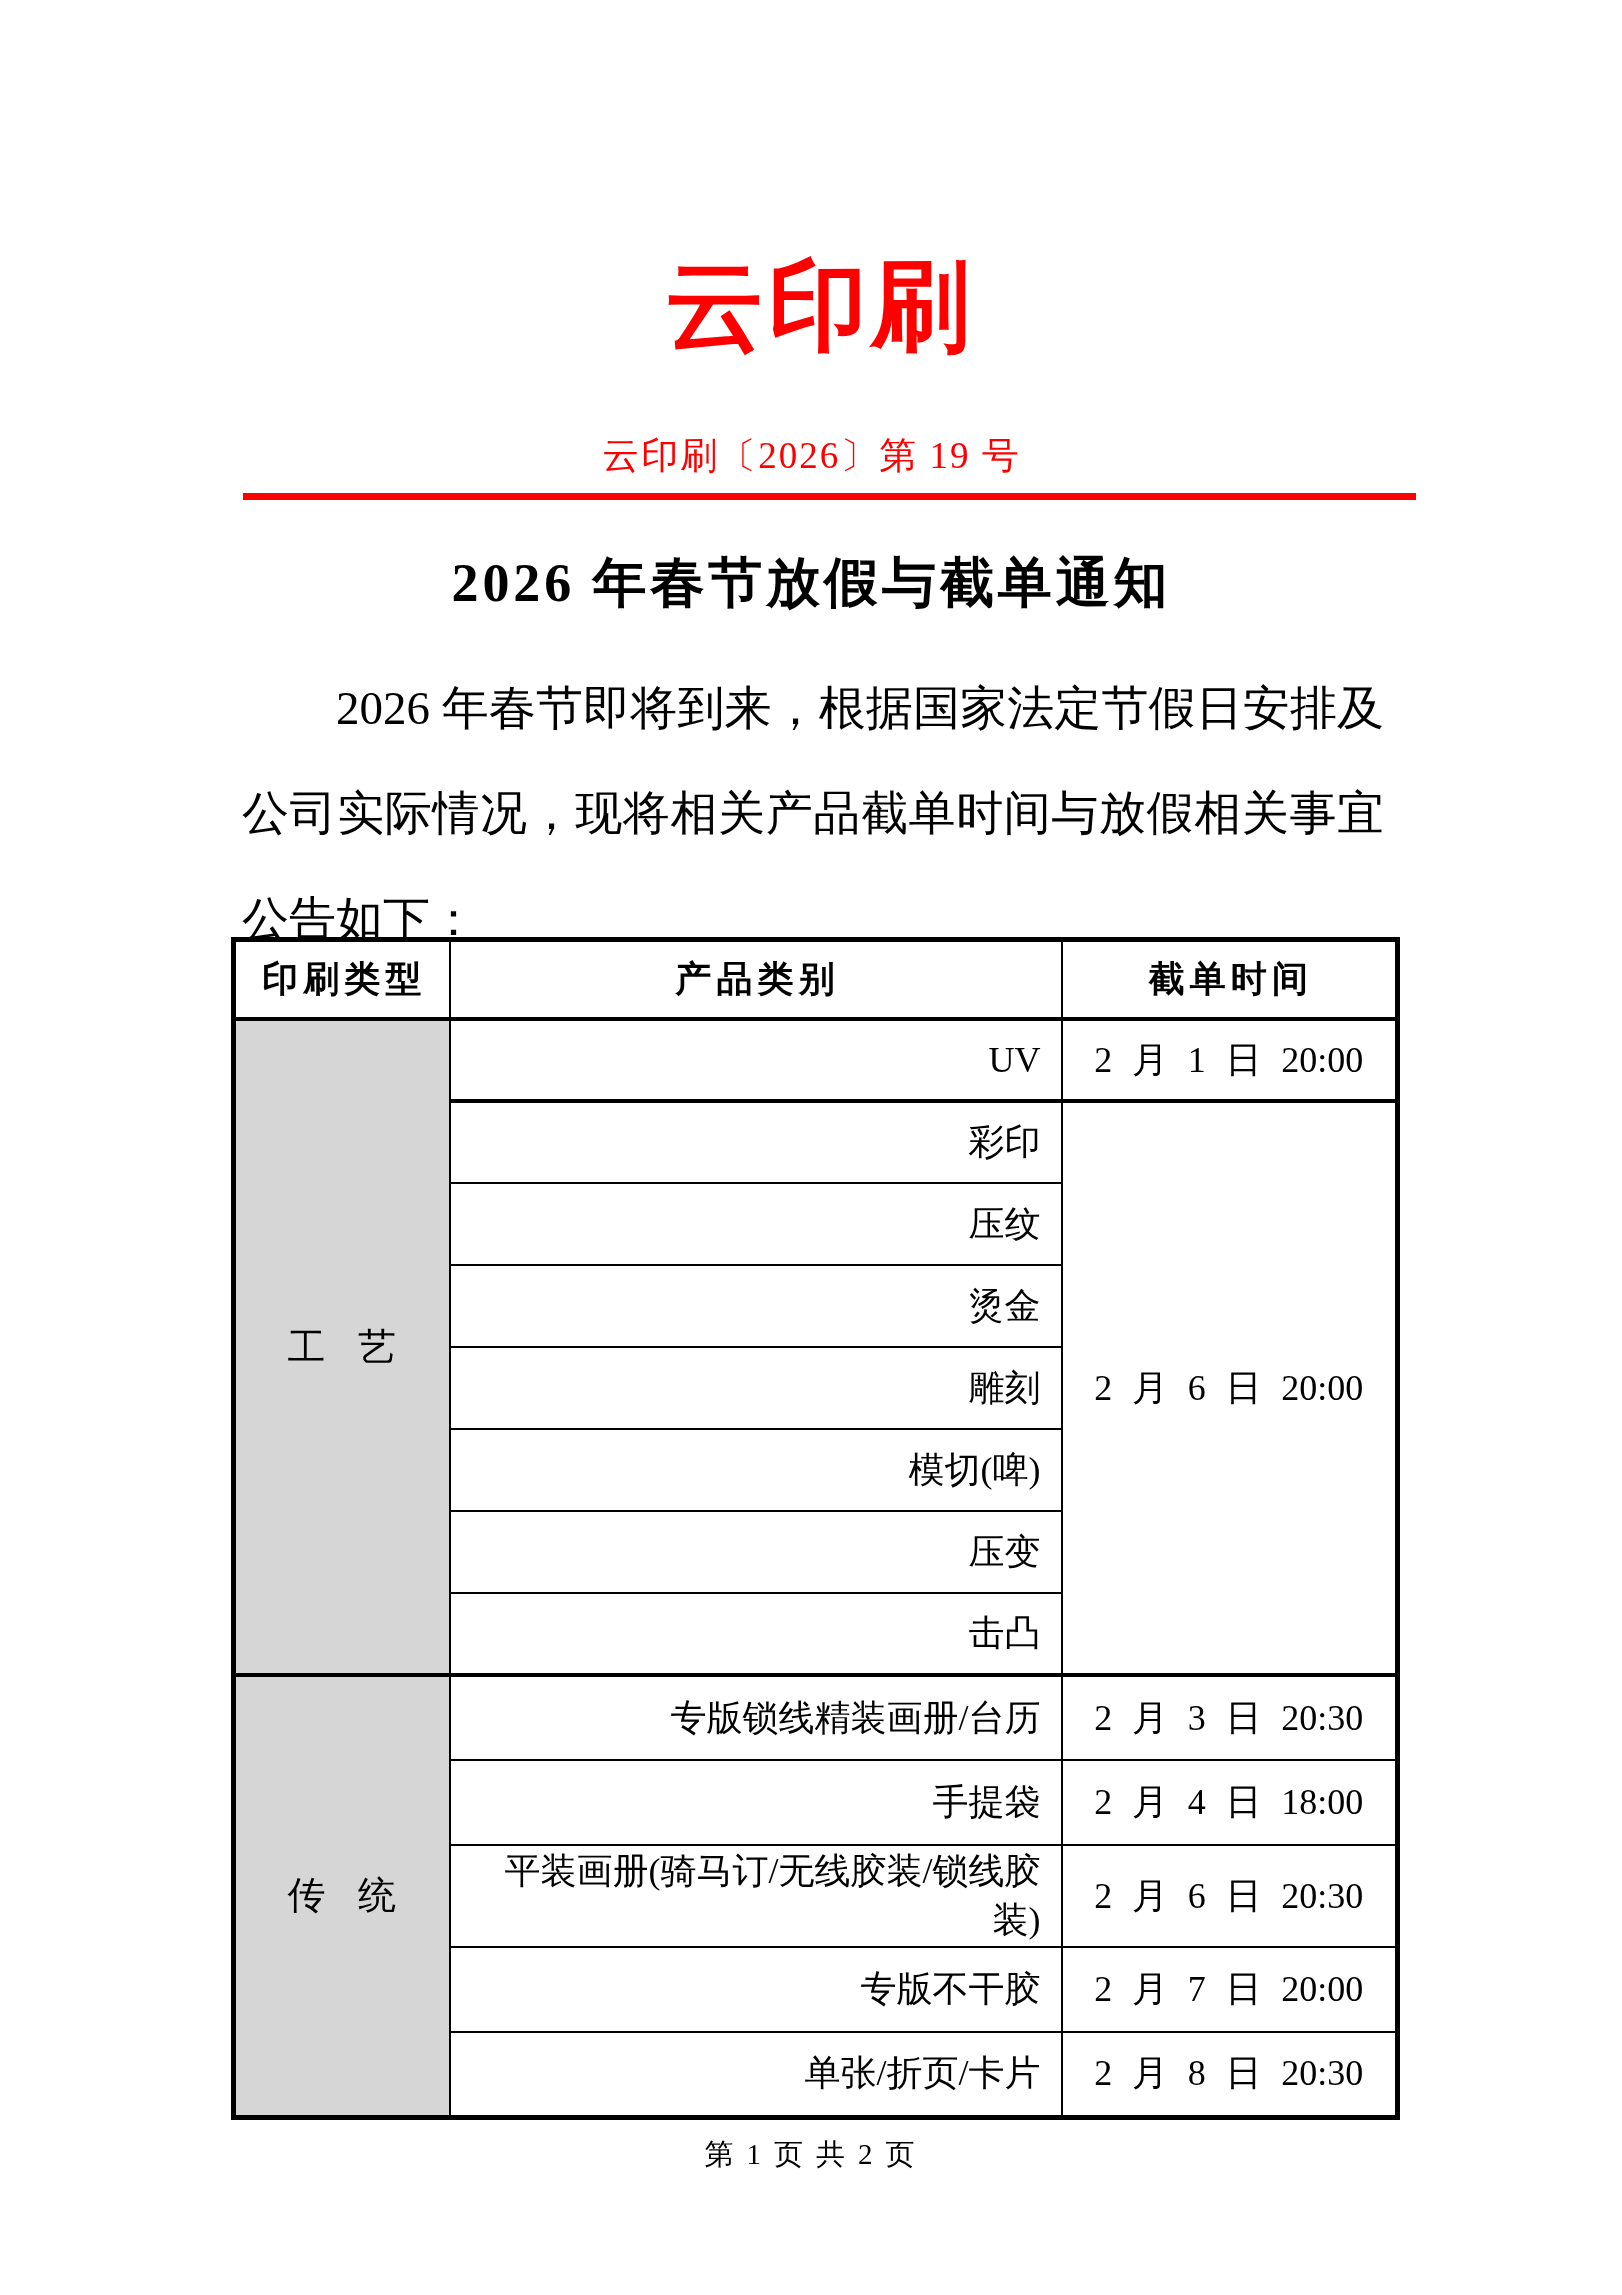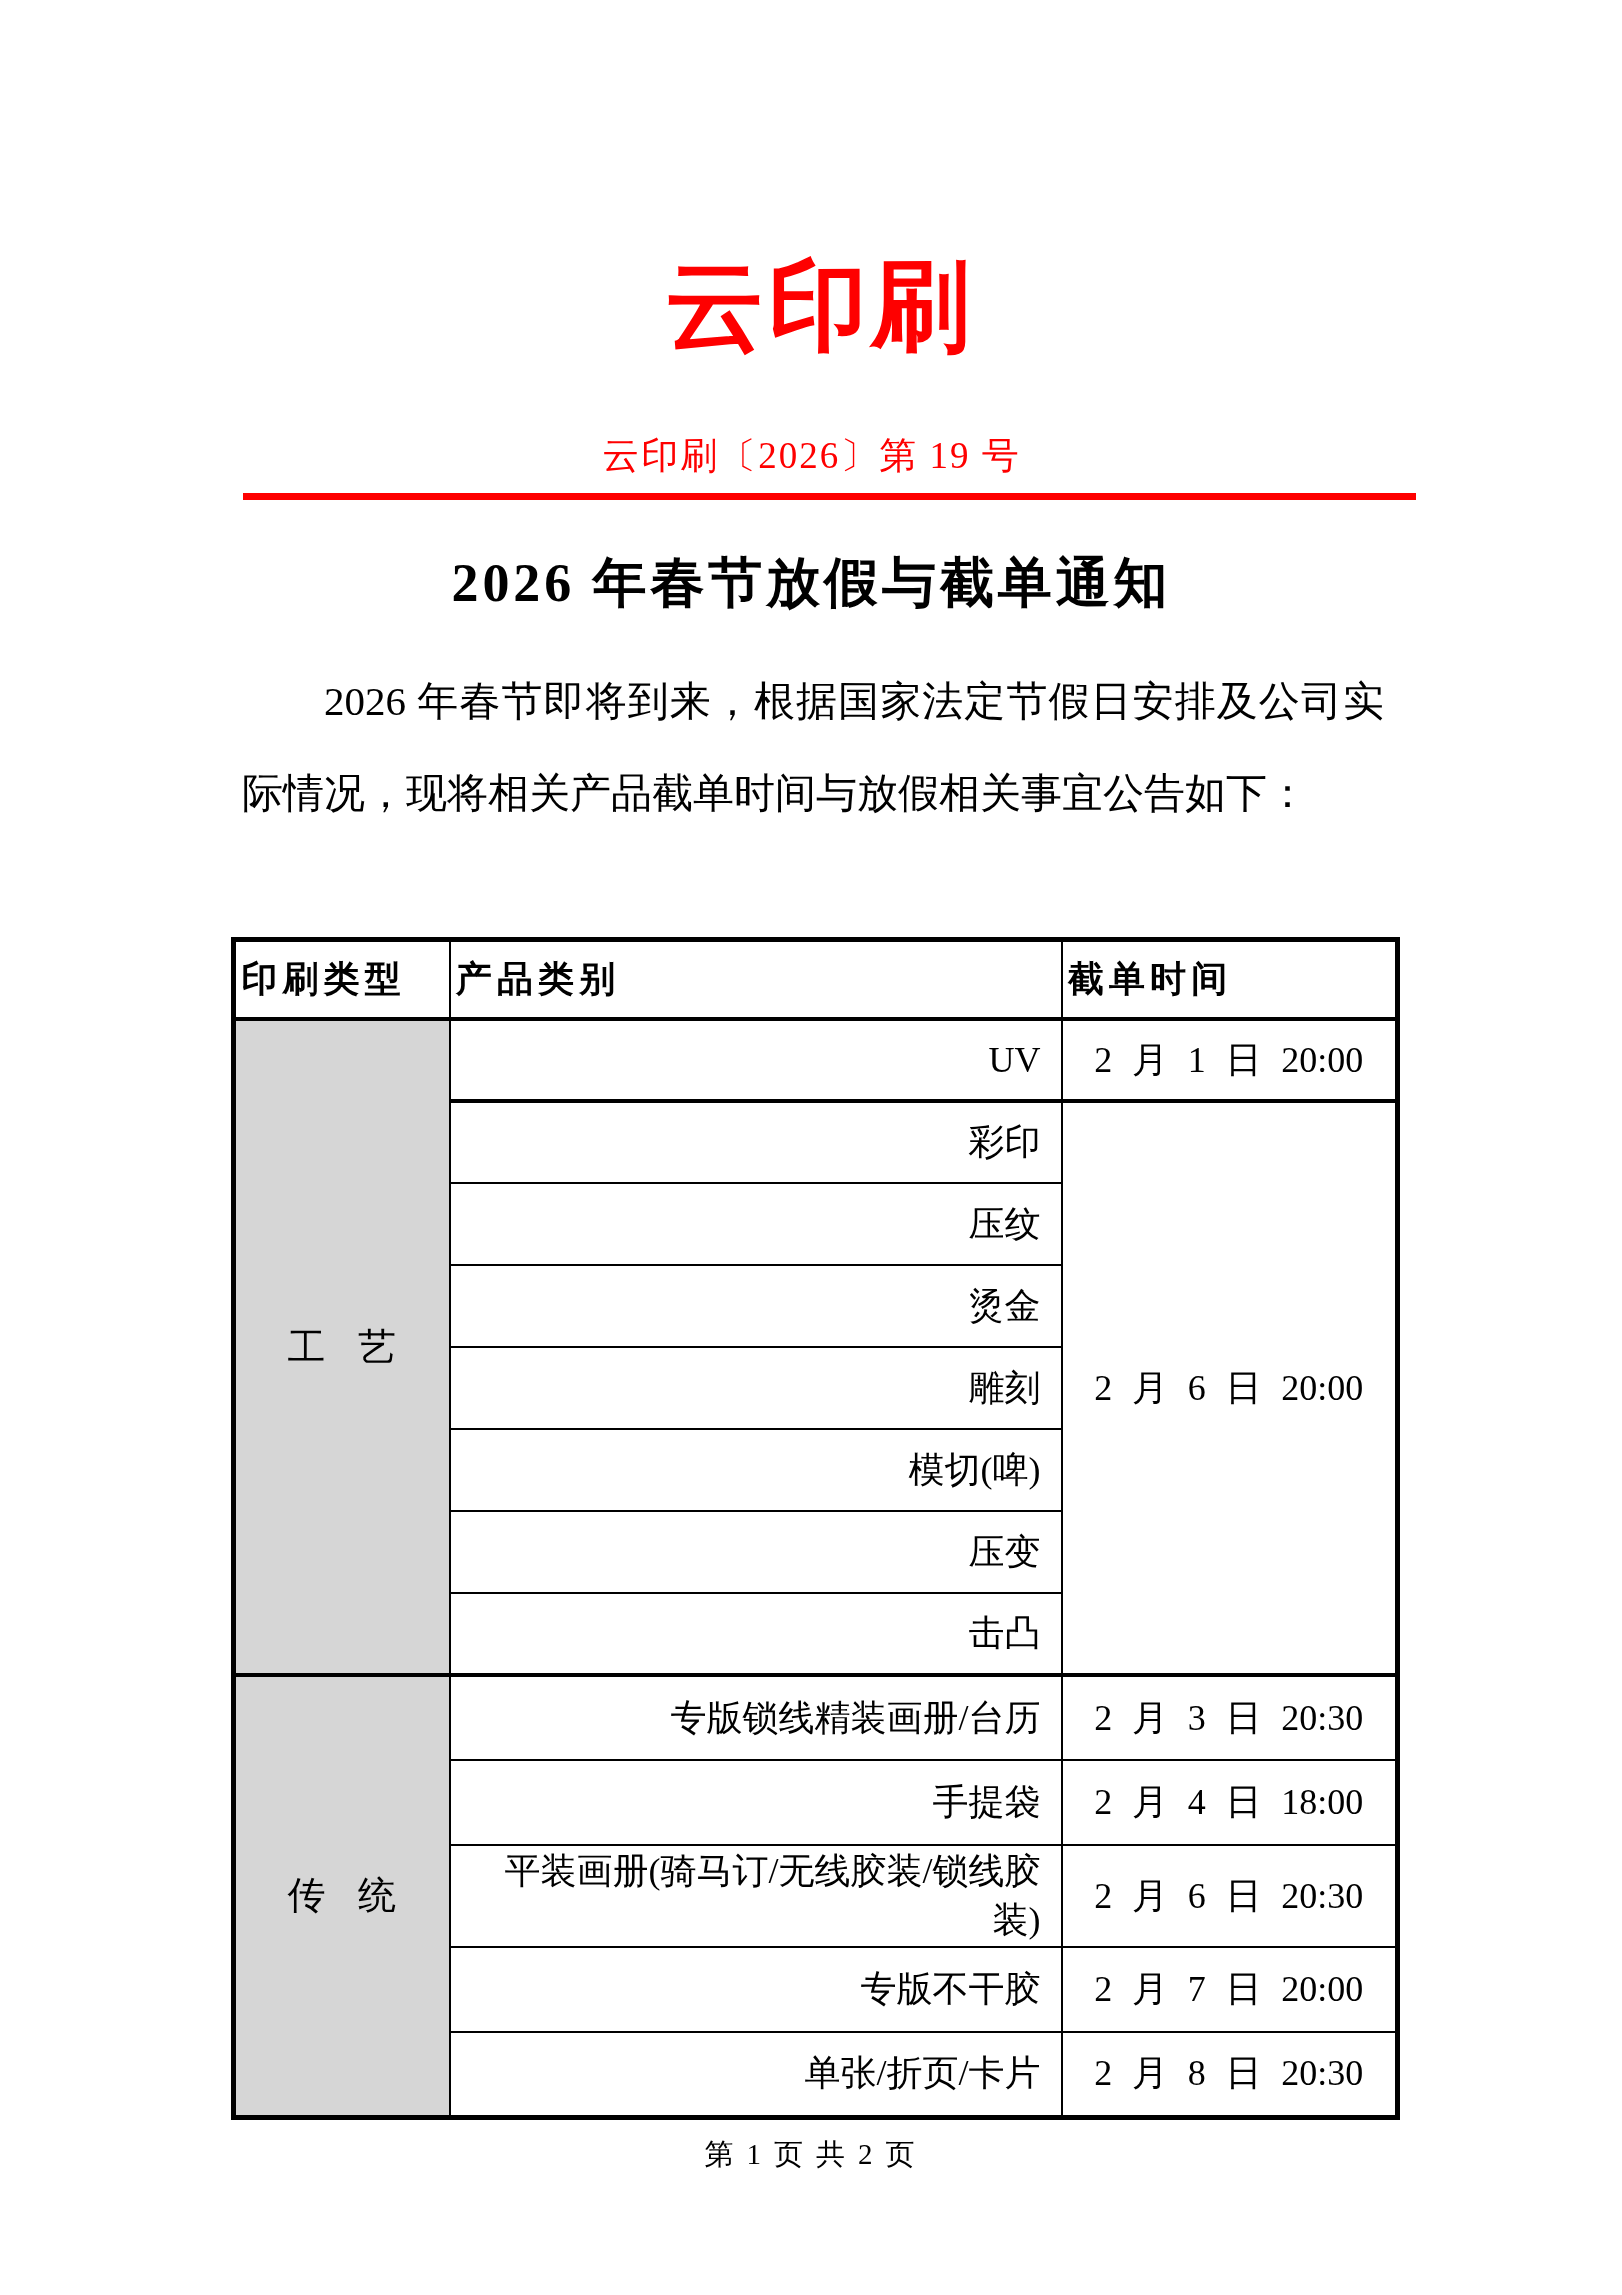--- a/index.html
+++ b/index.html
@@ -30,21 +30,21 @@
     position:absolute;top:493px;left:243px;width:1173px;height:7.2px;
     background:var(--accent);
   }
   .notice-title{
     position:absolute;top:556px;left:0;width:1623px;
     text-align:center;font-size:54px;line-height:1;font-weight:bold;
     letter-spacing:3.9px;
   }
   .intro{
     position:absolute;top:656px;left:242px;width:1142px;
-    font-size:41px;line-height:2.24;
+    font-size:47px;line-height:2.24;
     text-align:justify;text-indent:2em;
     word-break:break-all;
   }
   .section-heading{
     position:absolute;top:859px;left:242px;width:1142px;
     font-size:41px;line-height:1.2;text-indent:1.35em;
   }
   table.cutoff{
     position:absolute;top:937px;left:231px;
     width:1163px;table-layout:fixed;
@@ -55,21 +55,21 @@
   col.c1{width:216px;}
   col.c2{width:612px;}
   col.c3{width:336px;}
   .cutoff th,.cutoff td{
     border:2.6px solid var(--ink);
     vertical-align:middle;
     overflow:hidden;
   }
   .cutoff thead th{
     border-bottom:4.6px solid var(--ink);
-    font-weight:bold;text-align:left;
+    font-weight:bold;text-align:center;
     letter-spacing:5.2px;padding-left:5.2px;
     height:73px;
   }
   tr.hdr{height:73px;}
   tr.r-craft{height:82px;}
   tr.r-trad{height:85px;}
   tr.uv-row td{border-bottom:4.6px solid var(--ink);}
   tr.trad-first td{border-top:4.6px solid var(--ink);}
   td.group-cell{
     background:var(--graycell);

